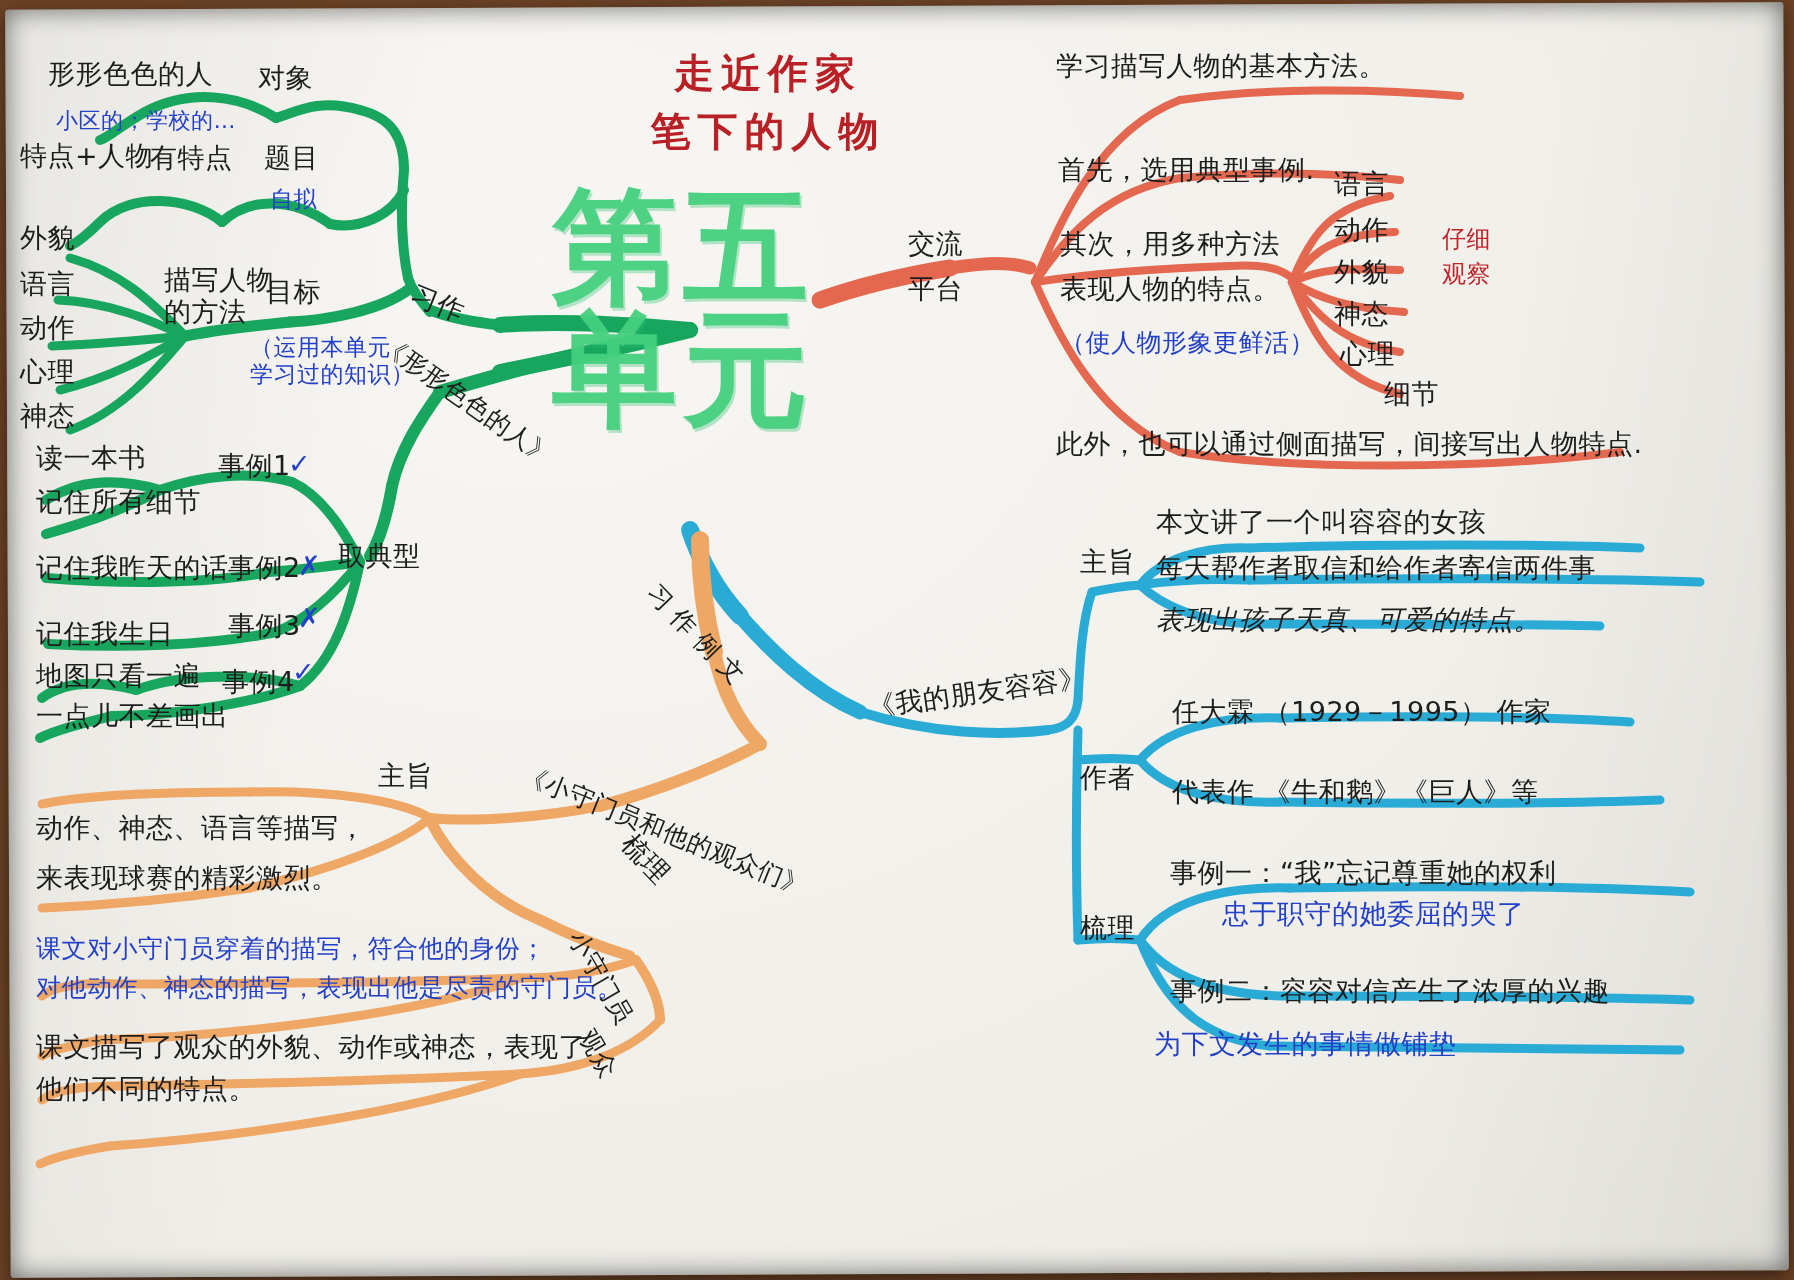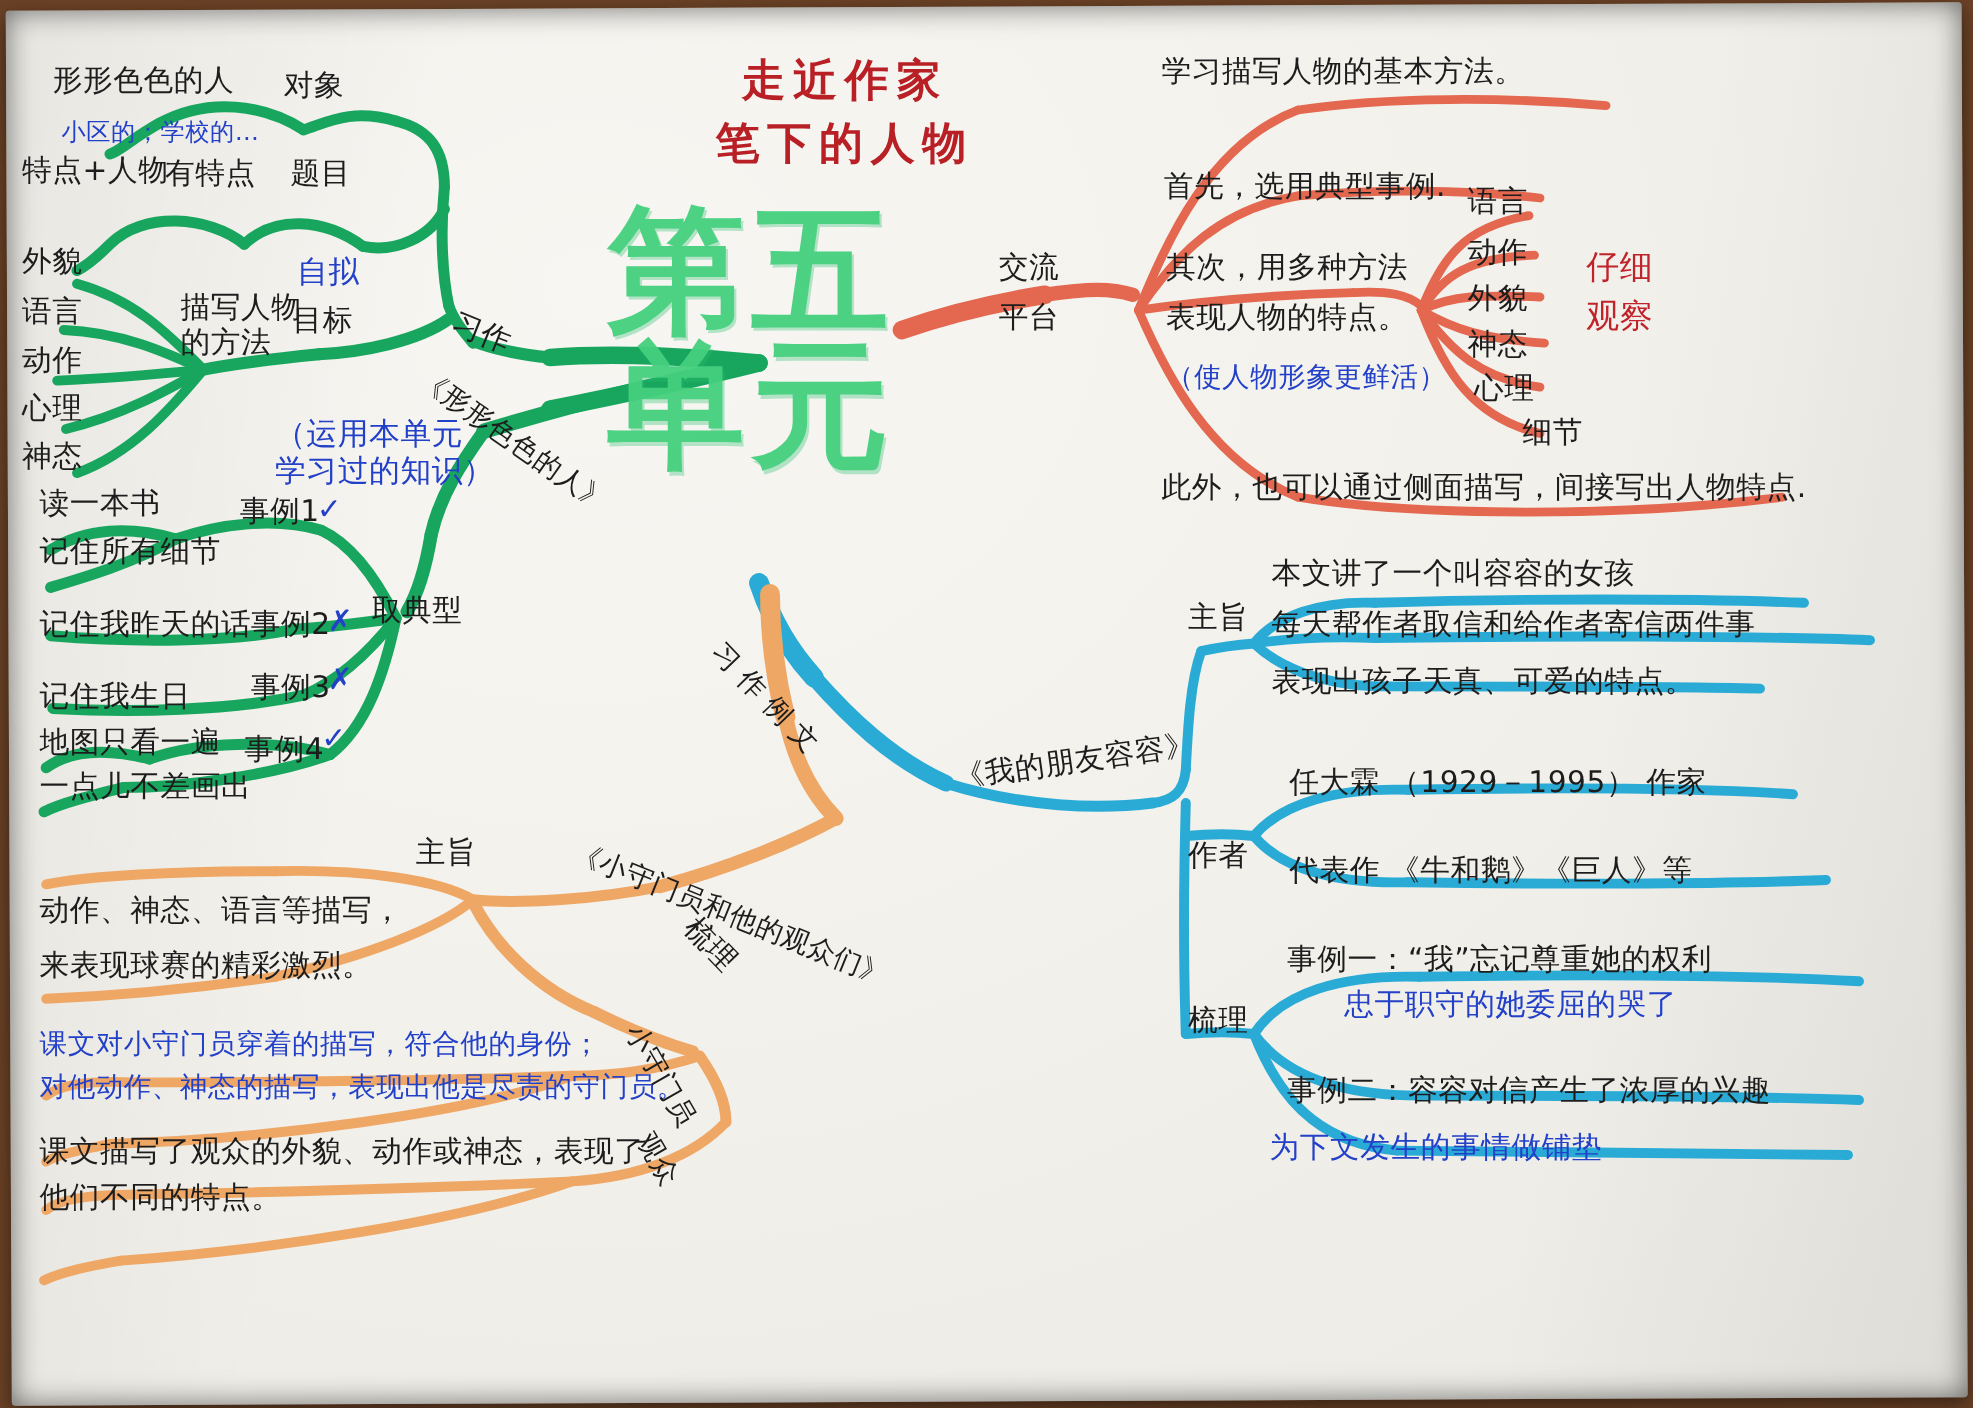--- a/index.html
+++ b/index.html
@@ -24,24 +24,24 @@
   }
   svg#links{position:absolute;left:0;top:0;width:1794px;height:1280px;pointer-events:none;}
   .lbl{
     position:absolute;white-space:pre;line-height:1.18;
     font-family:"DejaVu Sans","Liberation Sans",sans-serif;
     color:#1d1d1d;letter-spacing:.5px;
   }
   .blue{color:#2340c8;}
   .red{color:#c0232a;}
   .tiny{font-size:22px;}
-  .s17{font-size:28px;margin-top:44px;}
+  .s17{font-size:23px;}
   .s19{font-size:25px;}
   .s21{font-size:27px;}
-  .s24{font-size:30px;}
+  .s24{font-size:24px;}
   .rot-8{transform:rotate(-8deg);transform-origin:left top;}
   .rot22{transform:rotate(22deg);transform-origin:left top;}
   .rot35{transform:rotate(35deg);transform-origin:left top;}
   .rot45{transform:rotate(46deg);transform-origin:left top;}
   .rot60{transform:rotate(60deg);transform-origin:left top;}
   #title{
     position:absolute;left:568px;top:44px;width:400px;text-align:center;
     color:#b92026;font-size:40px;line-height:1.45;letter-spacing:7px;
     font-family:"DejaVu Sans","Liberation Sans",sans-serif;font-weight:600;
   }
@@ -276,21 +276,21 @@
   <div class="lbl s21" style="left:1340px;top:378px;margin-left:44px;">细节</div>
 
   <div class="lbl s24 red" style="left:1442px;top:222px;line-height:1.45;">仔细
 观察</div>
 
   <div class="lbl s21 rot-8" style="left:866px;top:692px;">《我的朋友容容》</div>
 
   <div class="lbl s21" style="left:1080px;top:546px;">主旨</div>
   <div class="lbl s21" style="left:1156px;top:506px;">本文讲了一个叫容容的女孩</div>
   <div class="lbl s21" style="left:1156px;top:552px;">每天帮作者取信和给作者寄信两件事</div>
-  <div class="lbl s21" style="left:1156px;top:604px;">表现出孩子天真、可爱的特点。</div>
+  <div class="lbl s21" style="left:1156px;top:604px;font-style:italic;">表现出孩子天真、可爱的特点。</div>
 
   <div class="lbl s21" style="left:1080px;top:762px;">作者</div>
   <div class="lbl s21" style="left:1172px;top:696px;">任大霖 （1929－1995） 作家</div>
   <div class="lbl s21" style="left:1172px;top:776px;">代表作 《牛和鹅》《巨人》等</div>
 
   <div class="lbl s21" style="left:1080px;top:912px;">梳理</div>
   <div class="lbl s21" style="left:1170px;top:857px;">事例一：“我”忘记尊重她的权利</div>
   <div class="lbl s21 blue" style="left:1222px;top:898px;">忠于职守的她委屈的哭了</div>
   <div class="lbl s21" style="left:1170px;top:976px;font-family:Liberation Serif, serif;">事例二：容容对信产生了浓厚的兴趣</div>
   <div class="lbl s21 blue" style="left:1154px;top:1028px;">为下文发生的事情做铺垫</div>

